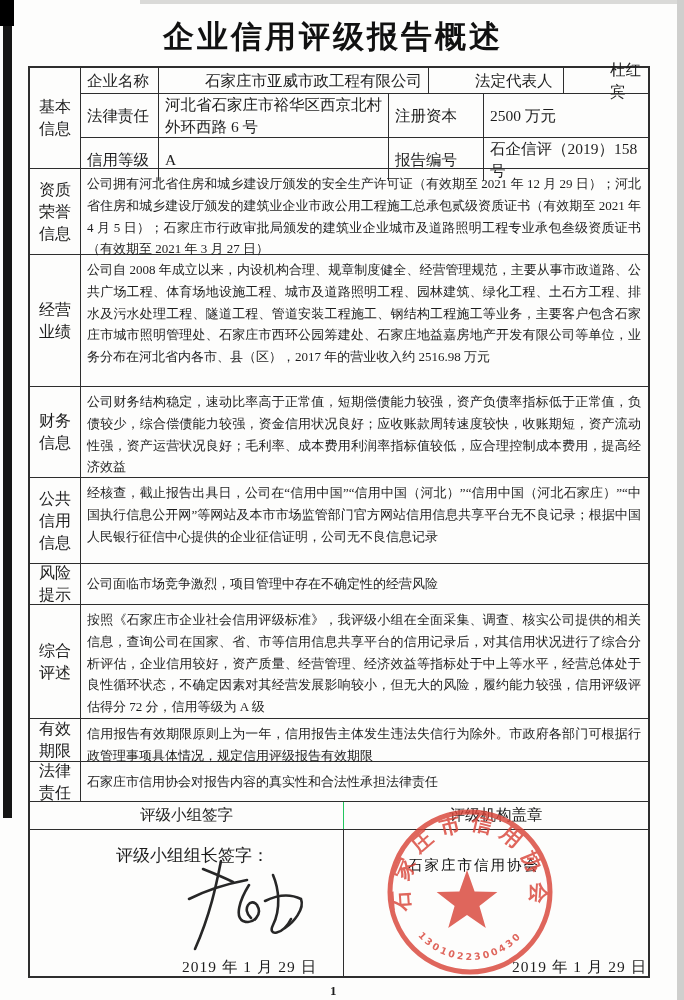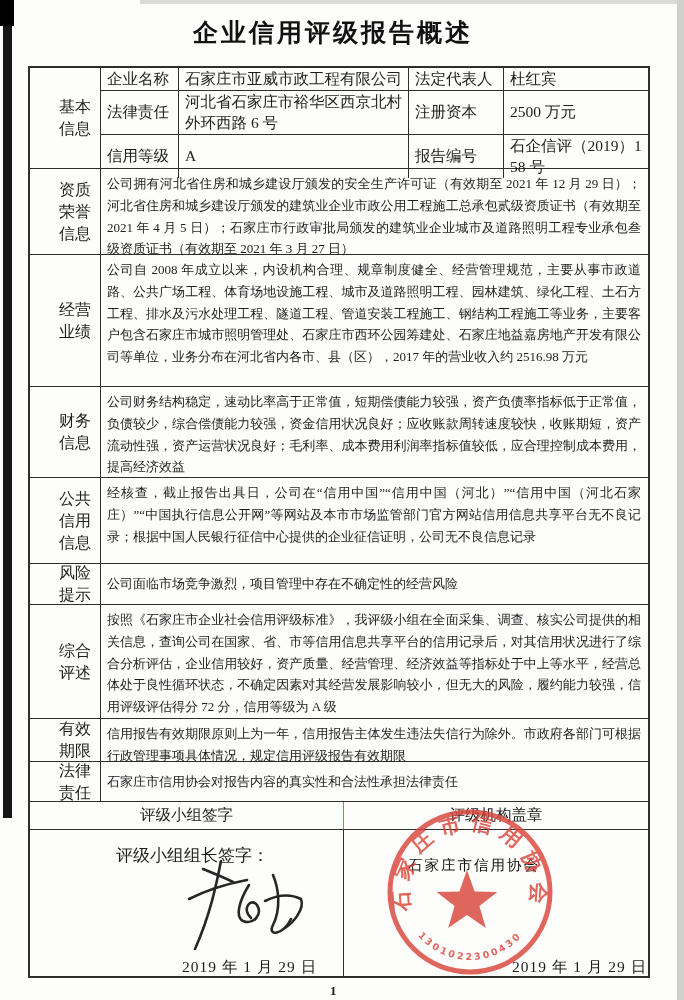--- a/index.html
+++ b/index.html
@@ -8,36 +8,36 @@
     background:#fdfdfc;color:#1d1d1d;
     font-family:"Liberation Serif","DejaVu Serif",serif;
   }
   .edge-right{position:absolute;right:0;top:0;width:7px;height:1000px;background:#cfcfcd;}
   .edge-top{position:absolute;left:140px;right:0;top:0;height:4px;background:#dadad8;}
   .scan-bar{position:absolute;left:3px;top:0;width:9px;height:818px;background:#151515;}
   .scan-blob{position:absolute;left:0;top:0;width:14px;height:26px;background:#000;}
 
   .doc-title{
     position:absolute;left:0;right:18px;top:16px;text-align:center;
-    font-size:25px;font-weight:bold;letter-spacing:3px;color:#111;
+    font-size:31px;font-weight:bold;letter-spacing:3px;color:#111;
   }
 
   .report-table{
     position:absolute;left:28px;top:66px;width:622px;height:912px;
     box-sizing:border-box;border:2px solid #2e2e2e;
     display:flex;flex-direction:column;background:transparent;
   }
   .t-row{display:flex;box-sizing:border-box;border-bottom:1px solid #2e2e2e;flex:0 0 auto;}
   .t-row.last{border-bottom:none;}
   .cell{box-sizing:border-box;border-right:1px solid #2e2e2e;}
   .cell.lastcol{border-right:none;}
 
   .sec-label{
     width:51px;display:flex;align-items:center;justify-content:center;
-    font-size:16px;line-height:22px;text-align:center;margin-left:20px;
+    font-size:16px;line-height:22px;text-align:center;
   }
   .sec-label span{display:block;width:35px;word-break:break-all;}
 
   .sec-content{
     flex:1;padding:4px 7px 2px 6px;font-size:13px;line-height:21.8px;
     text-align:justify;word-break:break-all;
   }
   .sec-content.vcenter{display:flex;align-items:center;padding-top:0;padding-bottom:0;}
 
   
@@ -75,21 +75,21 @@
 
 <div class="doc-title">企业信用评级报告概述</div>
 
 <div class="report-table">
 
   <div class="t-row" style="height:101px;">
     <div class="cell sec-label">
       <span>基本信息</span>
     </div>
     <div class="bi-right">
-      <div class="bi-row" style="height:26px;">
+      <div class="bi-row" style="height:26px;gap:40px;">
         <div class="bi-cell f-label">企业名称</div>
         <div class="bi-cell f-value">石家庄市亚威市政工程有限公司</div>
         <div class="bi-cell f-label2">法定代表人</div>
         <div class="bi-cell f-value2">杜红宾</div>
       </div>
       <div class="bi-row" style="height:46px;">
         <div class="bi-cell f-label">法律责任</div>
         <div class="bi-cell f-value">河北省石家庄市裕华区西京北村外环西路 6 号</div>
         <div class="bi-cell f-label2">注册资本</div>
         <div class="bi-cell f-value2">2500 万元</div>

